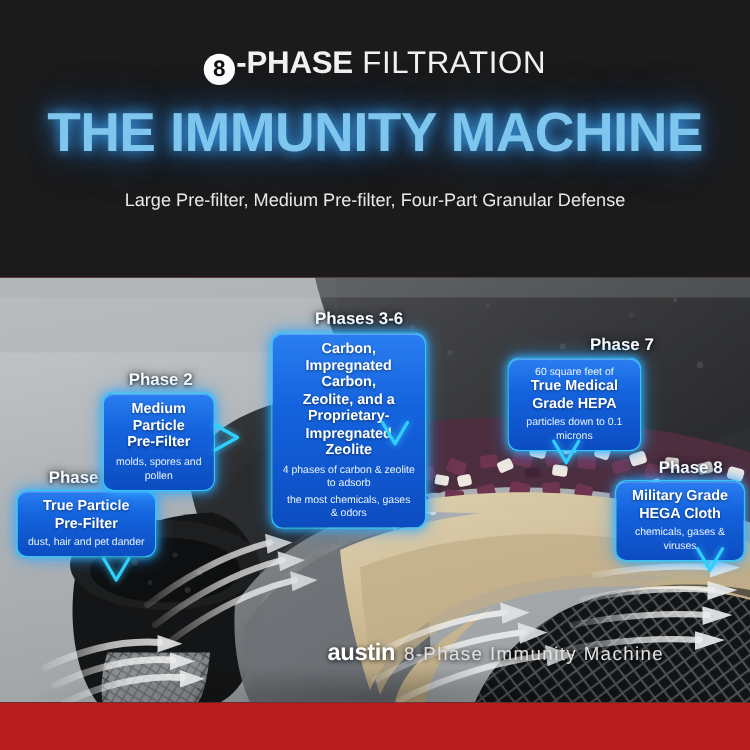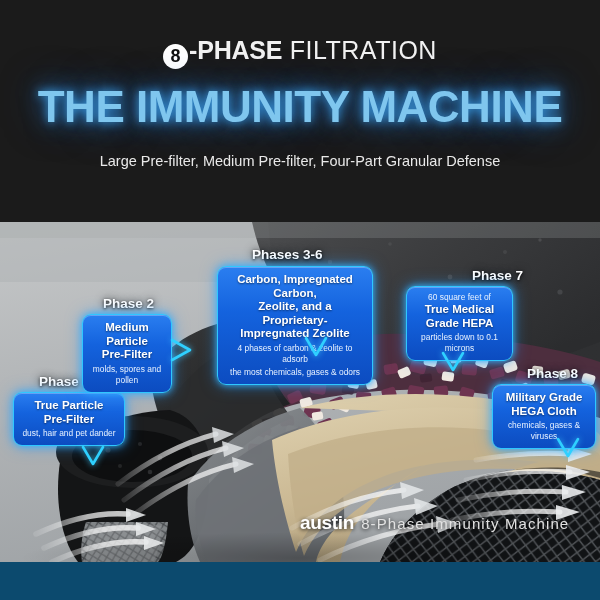--- a/index.html
+++ b/index.html
@@ -2,21 +2,21 @@
 <html><head>
 <meta charset="utf-8">
 <style>
   * { margin:0; padding:0; box-sizing:border-box; }
   html,body { width:600px; height:600px; }
   body {
     background:#1b1b1b;
     font-family:"Liberation Sans", sans-serif;
     overflow:hidden;
   }
-  #stage { position:relative; width:600px; height:600px; background:#0c4a6e; overflow:hidden; }
+  #stage { position:relative; width:600px; height:600px; background:#b91c1c; overflow:hidden; }
 
   
   .header { position:absolute; left:0; top:0; width:600px; height:222px; background:#1b1b1b; }
   .kicker {
     position:absolute; left:0; top:36px; width:600px;
     text-align:center; white-space:nowrap;
     font-size:25px; letter-spacing:.2px; color:#f2f2f2;
   }
   .badge8 {
     display:inline-block; width:25px; height:25px; line-height:25px;
@@ -68,21 +68,20 @@
                   margin-bottom:1px; }
 
   
   .ptr { position:absolute; pointer-events:none; }
   .ptr svg { display:block; overflow:visible; }
 
   
   .brand {
     position:absolute; left:262px; top:512px; white-space:nowrap;
     text-shadow:0 1px 4px rgba(0,0,0,.9);
-    margin-left:38px;
   }
   .brand .austin { font-size:19px; font-weight:bold; color:#ffffff; letter-spacing:-0.3px; }
   .brand .model  { font-size:15px; font-weight:normal; color:#e2e2e2; letter-spacing:1.1px; margin-left:7px; }
 </style>
 </head>
 <body>
 
 <div id="stage">
 
   <div class="header">
@@ -365,21 +364,21 @@
     <div class="big">Pre-Filter</div>
     <div class="small">molds, spores and pollen</div>
   </div>
   <div class="ptr" style="left:170px; top:337px;">
     <svg width="24" height="26" viewBox="0 0 24 26">
       <path d="M2 3 L20 13 L2 23" fill="none" stroke="#2fd0ff" stroke-width="2.6" stroke-linecap="round" stroke-linejoin="round" style="filter:drop-shadow(0 0 3px rgba(60,200,255,.9))"></path>
     </svg>
   </div>
 
   <div class="phase-label" style="left:229px; top:247px;">Phases 3-6</div>
-  <div class="callout" style="left:217px; top:266px; width:156px;">
+  <div class="callout" style="left:217px; top:266px; width:124px;">
     <div class="big">Carbon, Impregnated Carbon,</div>
     <div class="big">Zeolite, and a Proprietary-</div>
     <div class="big">Impregnated Zeolite</div>
     <div class="small">4 phases of carbon &amp; zeolite to adsorb</div>
     <div class="small">the most chemicals, gases &amp; odors</div>
   </div>
   <div class="ptr" style="left:303px; top:336px;">
     <svg width="26" height="22" viewBox="0 0 26 22">
       <path d="M3 2 L13 19 L23 2" fill="none" stroke="#2fd0ff" stroke-width="2.6" stroke-linecap="round" stroke-linejoin="round" style="filter:drop-shadow(0 0 3px rgba(60,200,255,.9))"></path>
     </svg>

